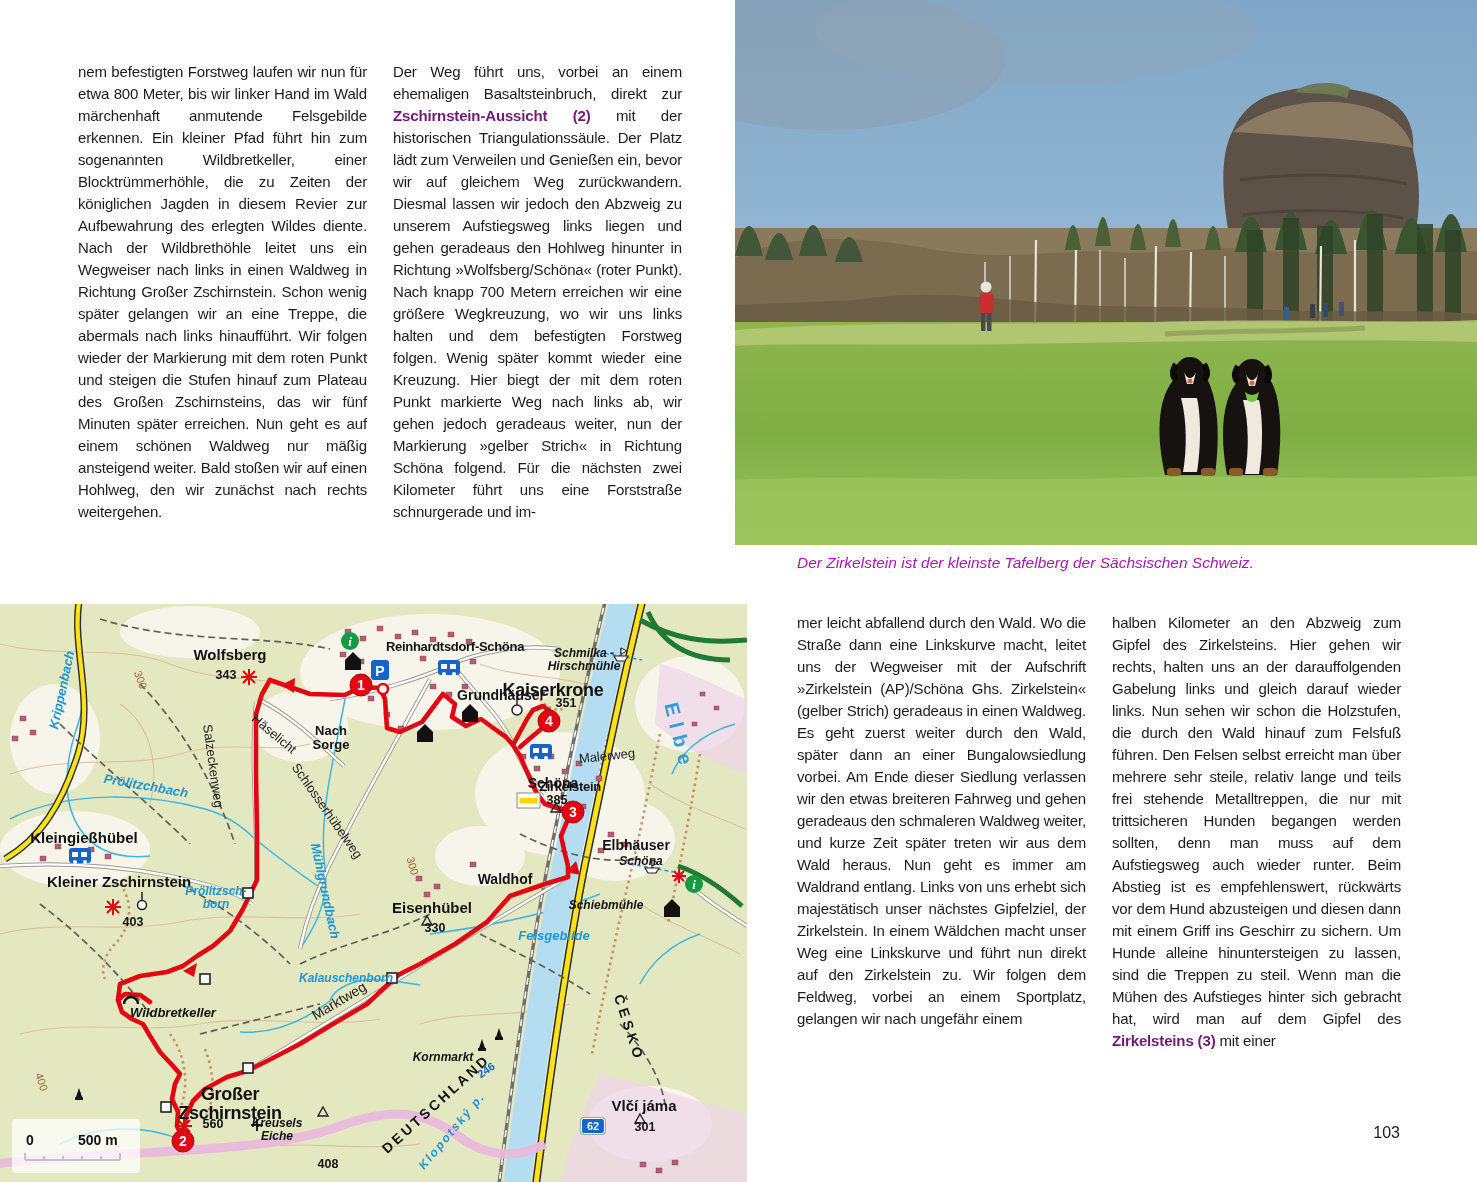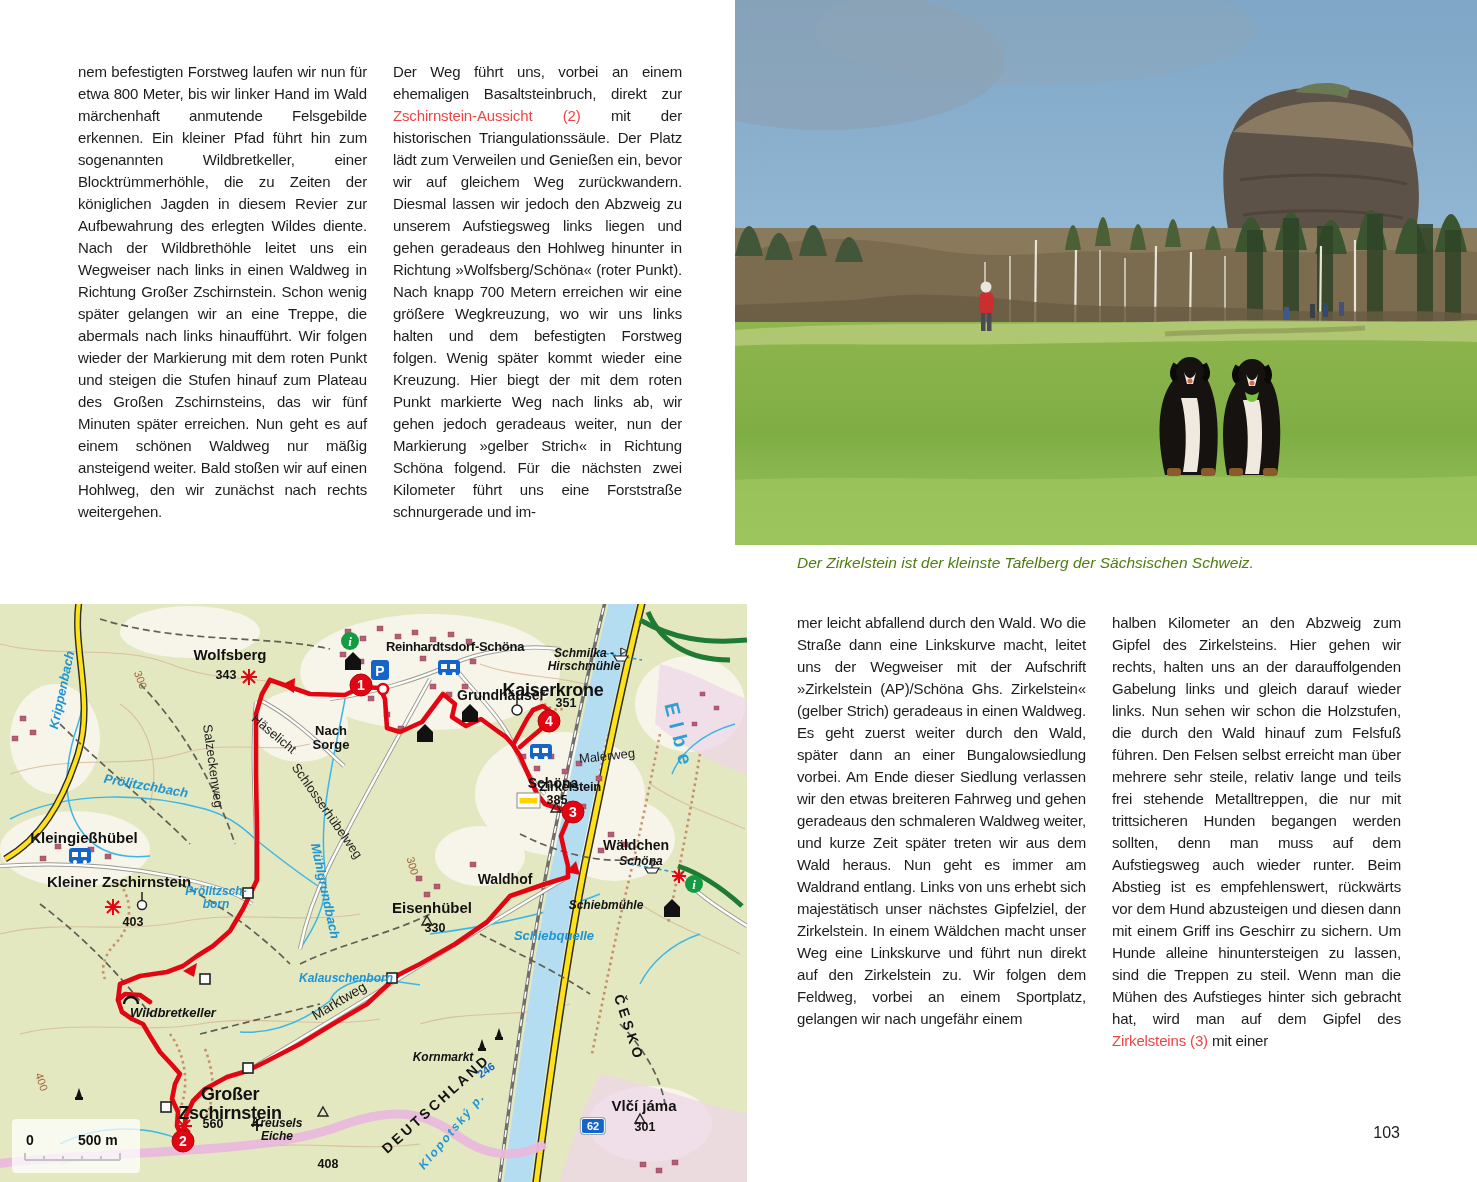--- a/index.html
+++ b/index.html
@@ -1,22 +1,22 @@
 <!DOCTYPE html>
 <html><head>
 <meta charset="utf-8">
 <style>
   html,body{margin:0;padding:0;background:#ffffff;}
   .page{position:relative;width:1477px;height:1182px;background:#fff;overflow:hidden;
         font-family:"Liberation Sans",sans-serif;color:#1b1b1b;}
   .textcol{position:absolute;width:289px;font-size:15px;line-height:22px;
            text-align:justify;letter-spacing:-0.15px;color:#1c1c1c;}
-  .hl{color:#ef4444;font-weight:normal;}
+  .hl{color:#701a75;font-weight:bold;}
   .caption{position:absolute;left:797px;top:554px;width:660px;font-size:15.5px;
-           font-style:italic;color:#4d7c0f;}
+           font-style:italic;color:#a21caf;}
   .pageno{position:absolute;left:1350px;top:1124px;width:50px;text-align:right;font-size:16px;}
   
   .photo{position:absolute;left:735px;top:0;width:742px;height:545px;overflow:hidden;}
   
   .map{position:absolute;left:0;top:604px;width:747px;height:578px;overflow:hidden;background:#f0eedd;}
   .map svg{position:absolute;left:0;top:0;}
   .lbl{position:absolute;transform:translate(-50%,-50%);white-space:pre-line;text-align:center;
        font-size:13px;color:#121212;line-height:1.05;pointer-events:none;}
   .town{font-weight:bold;margin-top:22px;}
   .big{font-size:13px;font-weight:bold;letter-spacing:-0.3px;}
@@ -492,27 +492,27 @@
     <span class="lbl town" style="left:501px;top:69px;font-size:14px;">Grundhäuser</span>
     <span class="lbl big" style="left:553px;top:86px;font-size:18px;">Kaiserkrone</span>
     <span class="lbl elev" style="left:566px;top:100px;">351</span>
     <span class="lbl it" style="left:584px;top:56px;">Schmilka -
 Hirschmühle</span>
     <span class="lbl riv" style="left:679px;top:133px;transform:translate(-50%,-50%) rotate(76deg);">Elbe</span>
     <span class="lbl town" style="left:553px;top:157px;font-size:14px;">Schöna</span>
     <span class="lbl pathlbl" style="left:607px;top:152px;transform:translate(-50%,-50%) rotate(-6deg);">Malerweg</span>
     <span class="lbl big" style="left:570px;top:183px;">Zirkelstein</span>
     <span class="lbl elev" style="left:557px;top:197px;">385</span>
-    <span class="lbl town" style="left:636px;top:219px;font-size:14px;">Wäldchen</span>
+    <span class="lbl town" style="left:636px;top:219px;font-size:14px;">Elbhäuser</span>
     <span class="lbl town" style="left:505px;top:253px;font-size:14px;">Waldhof</span>
     <span class="lbl it" style="left:641px;top:257px;">Schöna</span>
     <span class="lbl med" style="left:432px;top:304px;">Eisenhübel</span>
     <span class="lbl elev" style="left:435px;top:325px;">330</span>
     <span class="lbl it" style="left:606px;top:301px;">Schiebmühle</span>
-    <span class="lbl water" style="left:554px;top:332px;">Schiebquelle</span>
+    <span class="lbl water" style="left:554px;top:332px;">Felsgebilde</span>
     <span class="lbl water" style="left:325px;top:287px;transform:translate(-50%,-50%) rotate(78deg);">Mühlgrundbach</span>
     <span class="lbl water" style="left:216px;top:294px;font-size:12px;">Prölitzsch-
 born</span>
     <span class="lbl water" style="left:346px;top:374px;font-size:12px;">Kalauschenborn</span>
     <span class="lbl pathlbl" style="left:339px;top:397px;font-size:14px;transform:translate(-50%,-50%) rotate(-31deg);">Marktweg</span>
     <span class="lbl it" style="left:173px;top:409px;font-size:13px;">Wildbretkeller</span>
     <span class="lbl big" style="left:230px;top:500px;font-size:18px;">Großer
 Zschirnstein</span>
     <span class="lbl elev" style="left:213px;top:521px;">560</span>
     <span class="lbl it" style="left:277px;top:526px;">Kreusels

